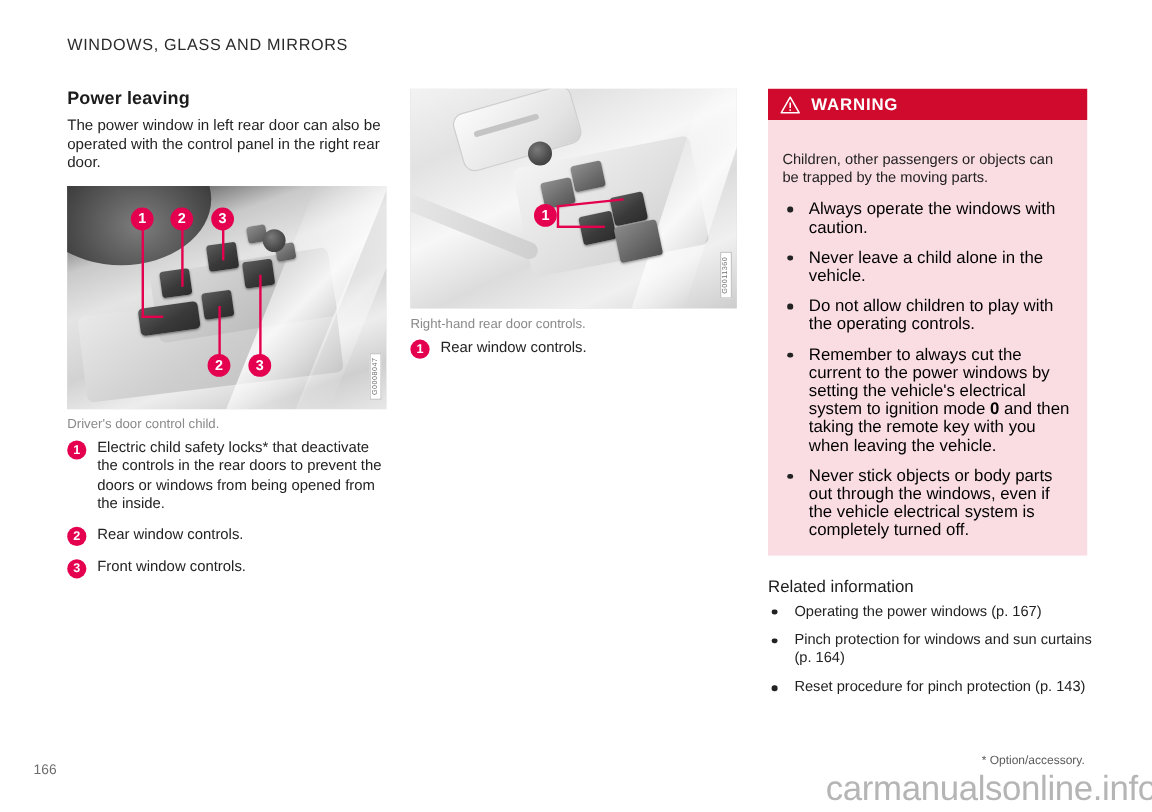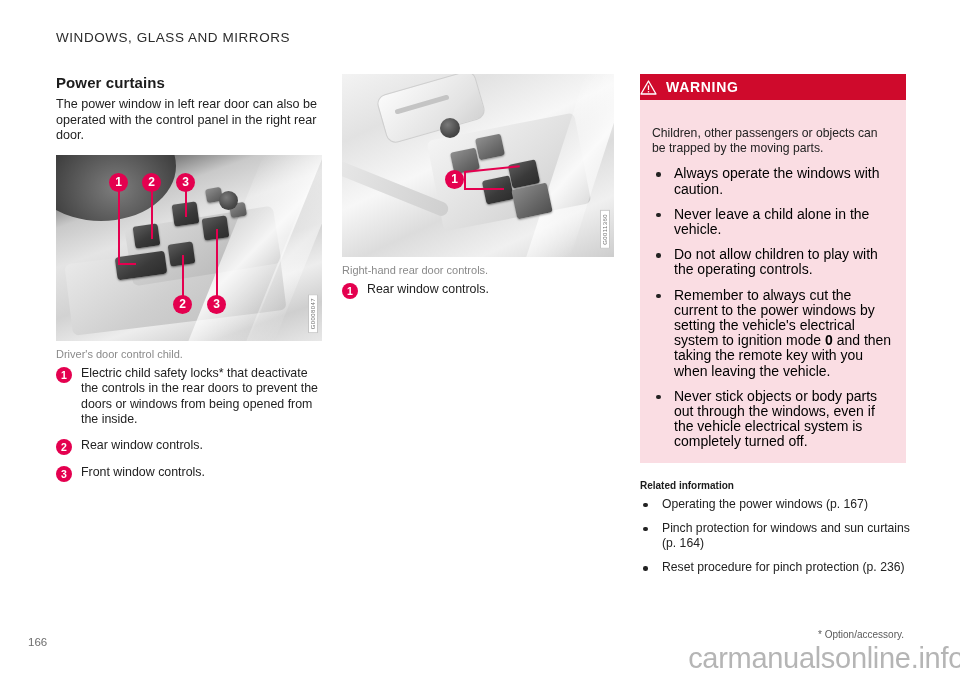--- a/index.html
+++ b/index.html
@@ -205,20 +205,21 @@
   
   .warning-box {
     width: 266px;
     background: #fadde3;
   }
   .warning-header {
     background: #cf0a2c;
     height: 26px;
     display: flex;
     align-items: center;
+    padding-left: 10px;
     gap: 9px;
   }
   .warn-icon { display: block; }
   .warning-title {
     color: #ffffff;
     font-size: 14px;
     font-weight: bold;
     letter-spacing: 0.7px;
   }
   .warning-body {
@@ -254,22 +255,22 @@
     border-radius: 50%;
     background: #222222;
   }
 
   
   .related {
     margin-top: 17px;
     width: 270px;
   }
   h3.related-title {
-    font-size: 10px;
-    font-weight: bold;
+    font-size: 14px;
+    font-weight: normal;
     margin: 0 0 6px 0;
     color: #1c1c1c;
   }
   ul.related-list {
     margin: 0;
     padding: 0;
     list-style: none;
   }
   ul.related-list li {
     position: relative;
@@ -316,21 +317,21 @@
   }
 </style>
 </head>
 <body>
 
 <div class="page">
 
   <div class="running-header">WINDOWS, GLASS AND MIRRORS</div>
 
   <div class="col-left">
-    <h2 class="section-title">Power curtains</h2>
+    <h2 class="section-title">Power leaving</h2>
     <p class="body-text">The power window in left rear door can also be operated with the control panel in the right rear door.</p>
 
     <div class="photo photo-left">
       <div class="art-bg art-left-bg"></div>
 
       <div class="shape" style="left:-30px; top:-44px; width:150px; height:110px; border-radius:50%; background:radial-gradient(ellipse at 60% 70%, #7d7d7d 0%, #3d3d3d 55%, #2a2a2a 100%);"></div>
 
       <div class="panel-plate" style="left:12px; top:96px; width:215px; height:72px; transform:rotate(-7deg);"></div>
       <div class="panel-plate" style="left:72px; top:62px; width:150px; height:58px; transform:rotate(-9deg); background:linear-gradient(150deg,#dcdcdc 0%,#c3c3c3 60%,#b2b2b2 100%);"></div>
       <div class="sweep" style="left:170px; top:0px; width:60px; height:186px; transform:skewX(-22deg);"></div>
@@ -454,21 +455,21 @@
     <div class="related">
       <h3 class="related-title">Related information</h3>
       <ul class="related-list">
         <li>
           <span>Operating the power windows (p. 167)</span>
         </li>
         <li>
           <span>Pinch protection for windows and sun curtains (p. 164)</span>
         </li>
         <li>
-          <span>Reset procedure for pinch protection (p. 236)</span>
+          <span>Reset procedure for pinch protection (p. 143)</span>
         </li>
       </ul>
     </div>
   </div>
 
   <div class="page-number">166</div>
   <div class="option-note">* Option/accessory.</div>
   <div class="watermark">carmanualsonline.info</div>
 
 </div>

